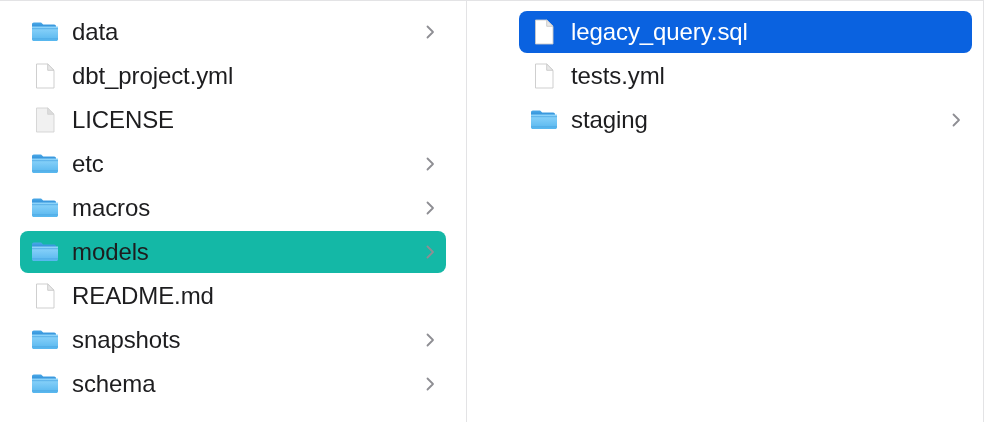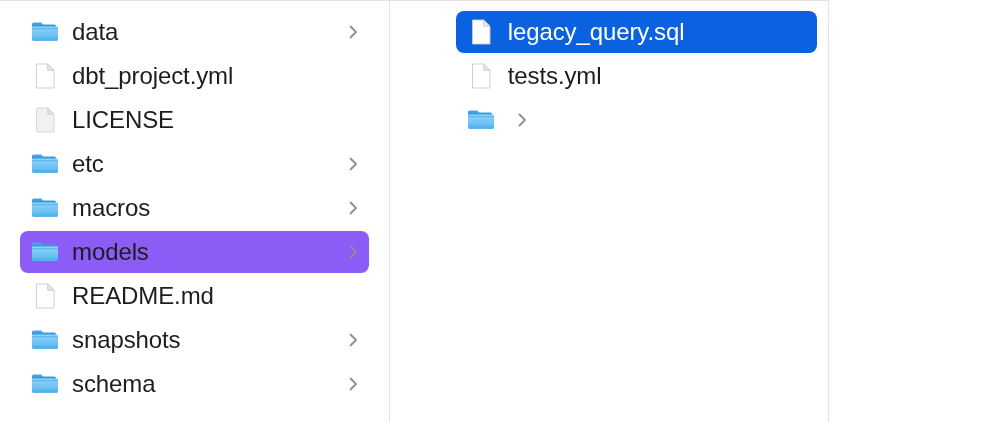--- a/index.html
+++ b/index.html
@@ -10,21 +10,21 @@
     width: 984px;
     height: 422px;
     background: #ffffff;
     font-family: "Liberation Sans", sans-serif;
     -webkit-font-smoothing: antialiased;
     overflow: hidden;
   }
 
   .browser {
     position: relative;
-    width: 829px;
+    width: 984px;
     height: 422px;
     display: flex;
     box-sizing: border-box;
     border-top: 1px solid #e3e3e5;
     border-right: 1px solid #e3e3e5;
     background: #ffffff;
     gap: 48px;
   }
 
   .column {
@@ -47,29 +47,29 @@
     position: relative;
     height: 42px;
     margin: 0 20px 2px 20px;
     display: flex;
     align-items: center;
     border-radius: 8px;
     box-sizing: border-box;
     padding: 0 10px 0 10px;
   }
   .column-right .row {
-    margin-left: 18px;
+    margin-left: 4px;
     margin-right: 11px;
   }
 
   .row.selected-active {
     background: #0a62e0;
   }
   .row.selected-inactive {
-    background: #8b5cf6;
+    background: #14b8a6;
   }
 
   .icon {
     width: 30px;
     height: 30px;
     flex: 0 0 30px;
     margin-right: 12px;
     position: relative;
   }
   .icon svg { display: block; }
@@ -341,20 +341,21 @@
                 <stop offset="0" stop-color="#8fd5fb"></stop>
                 <stop offset="1" stop-color="#56b6ee"></stop>
               </linearGradient>
             </defs>
             <path d="M2 7.2c0-1 .8-1.8 1.8-1.8h7.3l2.1 2.1h11c1 0 1.8.8 1.8 1.8v1.5H2z" fill="url(#fbk)"></path>
             <path d="M2 9.6h26v12.6c0 1-.8 1.8-1.8 1.8H3.8c-1 0-1.8-.8-1.8-1.8z" fill="url(#ffr)"></path>
             <rect x="2" y="11.1" width="26" height="1.1" fill="#3d9bdd" opacity="0.55"></rect>
             <rect x="2" y="21.2" width="26" height="1.2" fill="#3d9bdd" opacity="0.4"></rect>
           </svg>
         </span>
+        <span class="label">staging</span>
         <span class="chevron">
           <svg width="12" height="20" viewBox="0 0 12 20" aria-hidden="true">
             <path d="M3.5 4.5L9 10l-5.5 5.5" fill="none" stroke="#8e8e93" stroke-width="1.8" stroke-linecap="round" stroke-linejoin="round"></path>
           </svg>
         </span>
       </div>
     </div>
 </div>
 
 </body></html>

